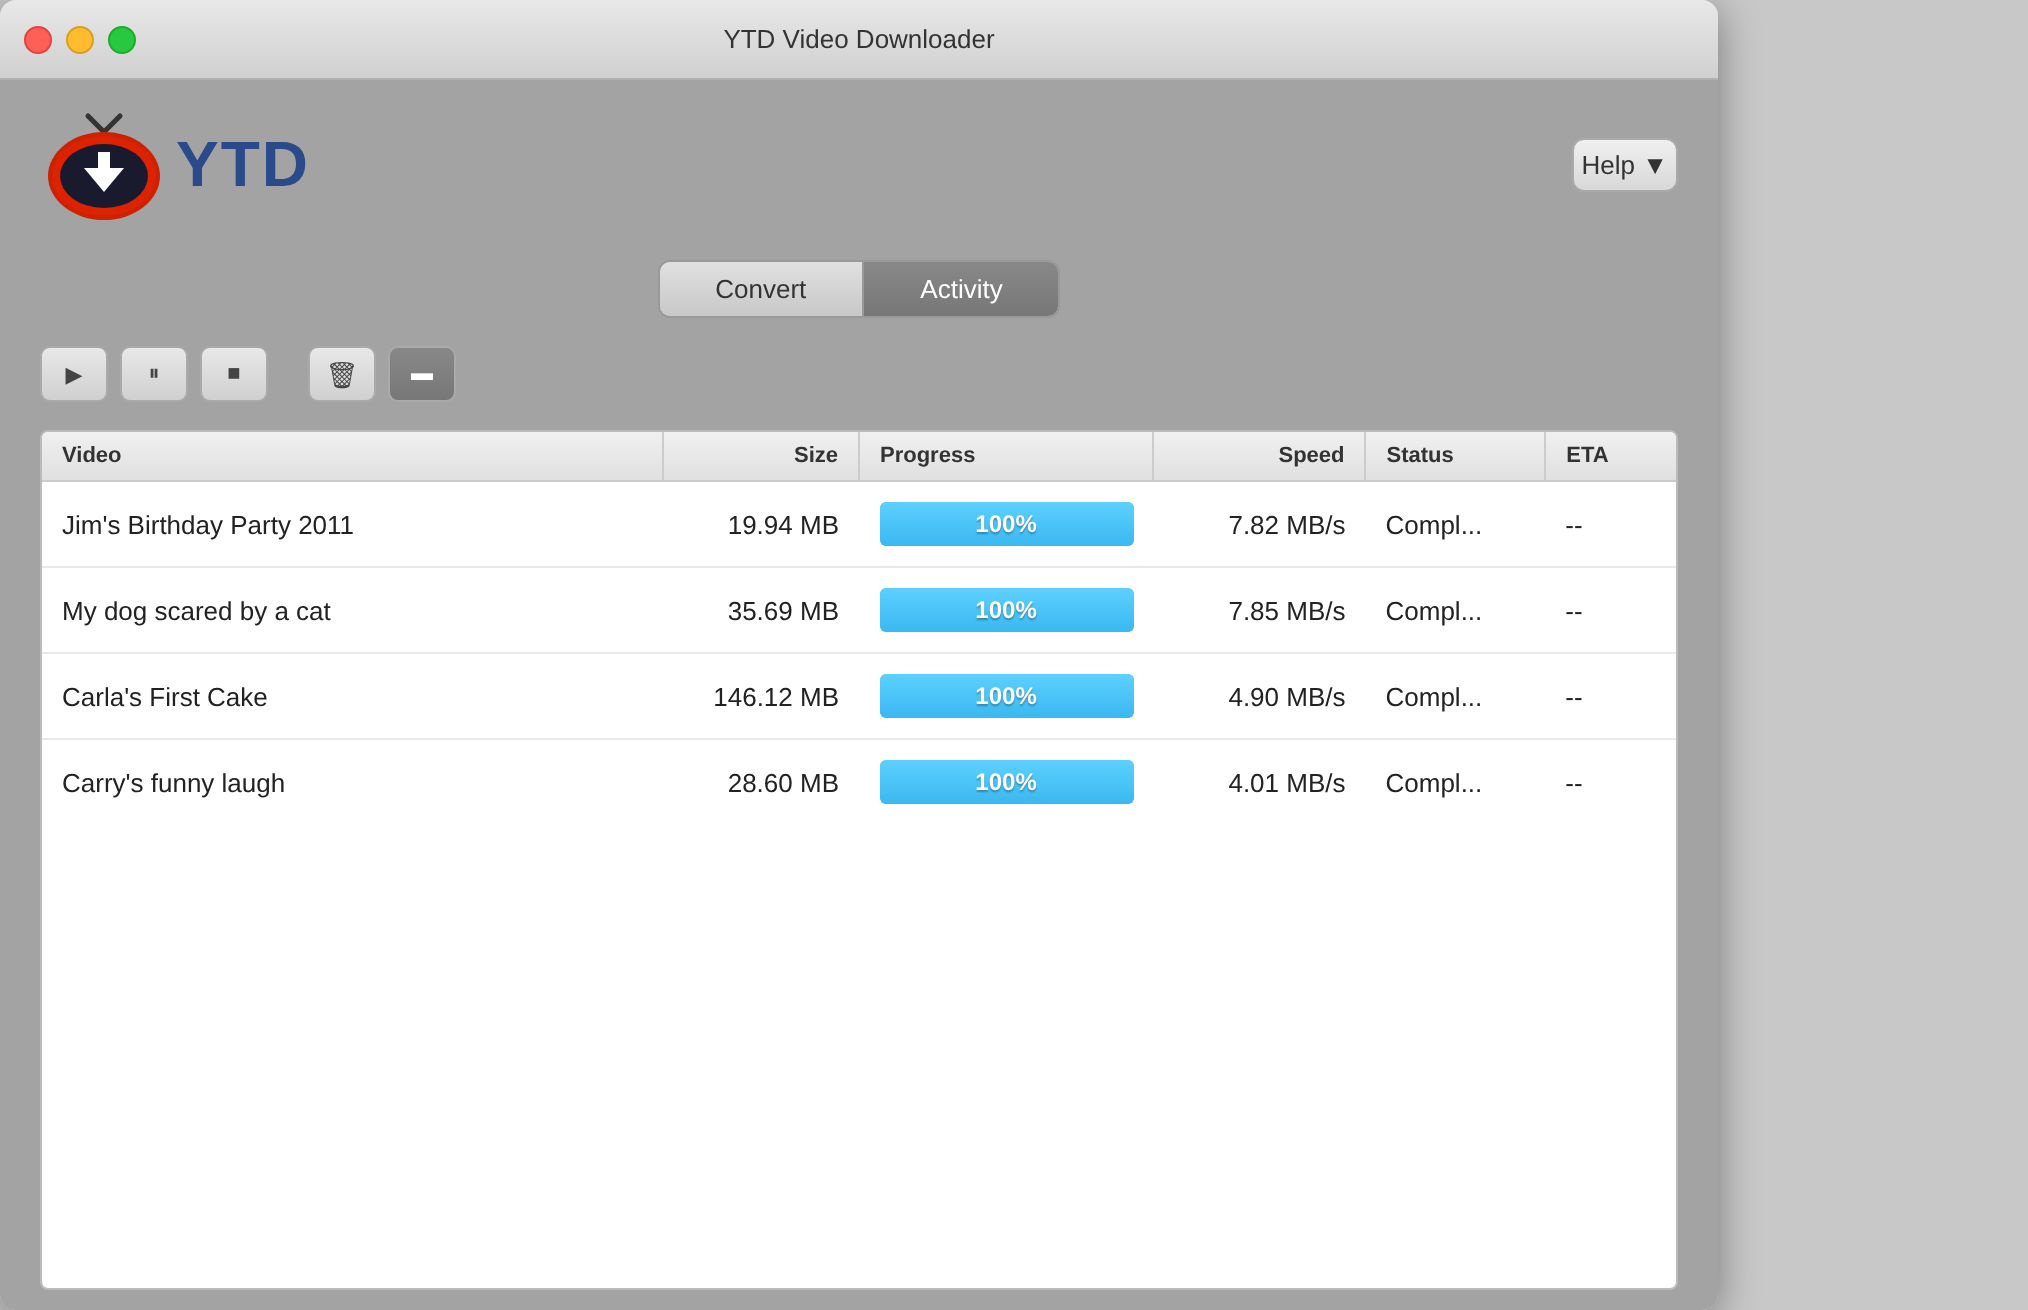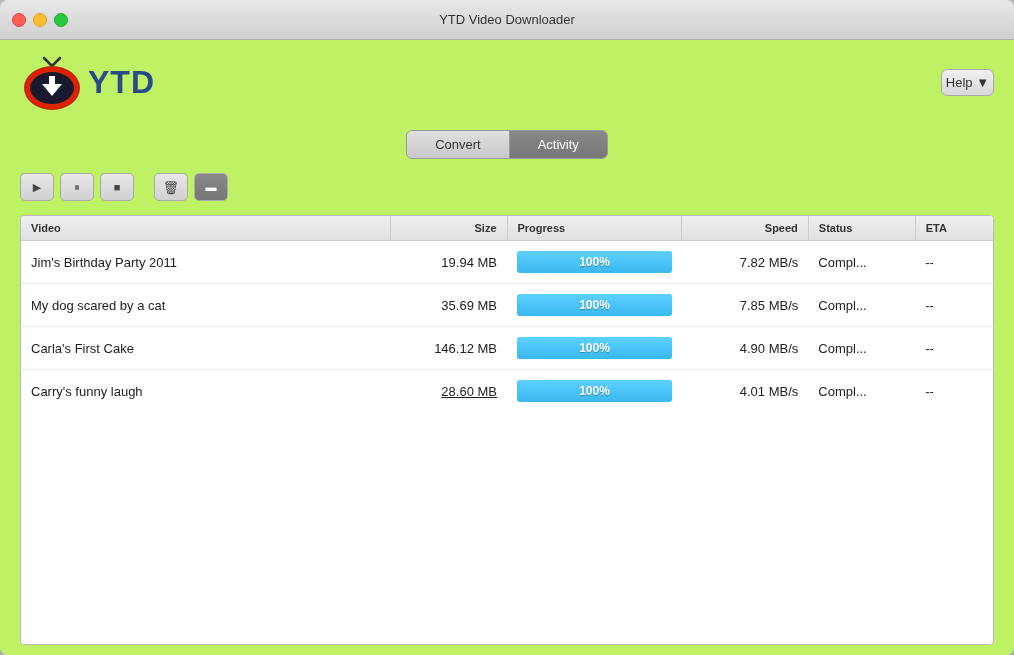--- a/index.html
+++ b/index.html
@@ -7,21 +7,21 @@
     body {
       font-family: -apple-system, "Helvetica Neue", Arial, sans-serif;
       font-size: 13px;
       background: #c8c8c8;
       width: 1014px;
       height: 655px;
       overflow: hidden;
     }
 
     .window {
-      width: 1014px;
+      width: 859px;
       height: 655px;
       background: #d4d4d4;
       border-radius: 8px;
       overflow: hidden;
       display: flex;
       flex-direction: column;
       box-shadow: 0 4px 20px rgba(0,0,0,0.4);
     }
 
     
@@ -57,21 +57,21 @@
 
     .title-bar-text {
       font-size: 13px;
       font-weight: 500;
       color: #333;
     }
 
     
     .main-content {
       flex: 1;
-      background: #bef264;
+      background: #a3a3a3;
       display: flex;
       flex-direction: column;
       padding: 10px 20px;
     }
 
     
     .header-row {
       display: flex;
       align-items: center;
       justify-content: space-between;
@@ -373,21 +373,21 @@
             <span class="progress-text">100%</span>
           </div>
         </div>
       </td>
       <td class="col-speed" style="text-align:right;">4.90 MB/s</td>
       <td class="col-status">Compl...</td>
       <td class="col-eta">--</td>
     </tr>
             <tr>
       <td class="col-video">Carry's funny laugh</td>
-      <td class="col-size" style="text-align:right;text-decoration:underline;">28.60 MB</td>
+      <td class="col-size" style="text-align:right;">28.60 MB</td>
       <td class="col-progress">
         <div class="progress-bar-container">
           <div class="progress-bar-fill">
             <span class="progress-text">100%</span>
           </div>
         </div>
       </td>
       <td class="col-speed" style="text-align:right;">4.01 MB/s</td>
       <td class="col-status">Compl...</td>
       <td class="col-eta">--</td>

